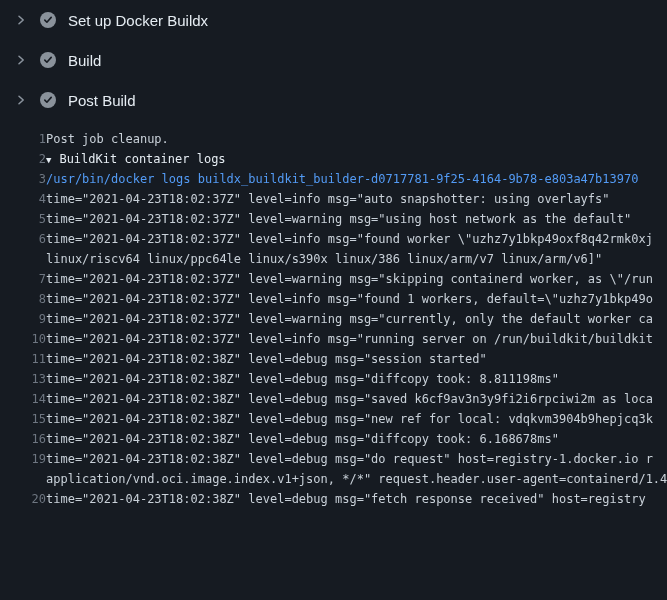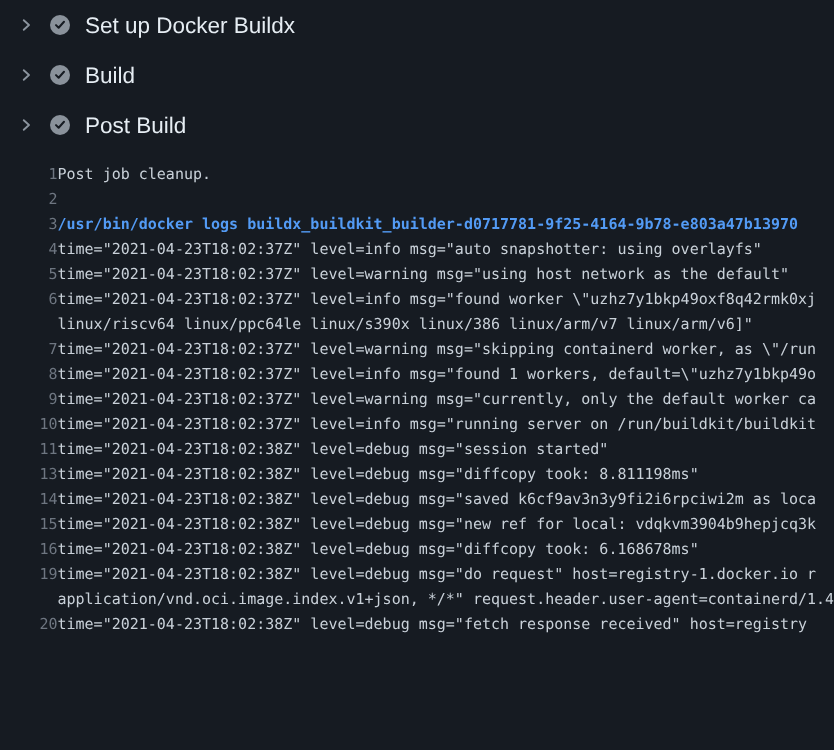--- a/index.html
+++ b/index.html
@@ -40,21 +40,21 @@
   .chev.down svg { transform: rotate(90deg); }
   .status {
     width: 16px;
     height: 16px;
     margin-left: 12px;
     flex: none;
     display: inline-flex;
   }
   .step .label {
     margin-left: 12px;
-    font-size: 18px;
+    font-size: 15px;
     color: var(--step-title, #e6edf3);
     white-space: nowrap;
   }
   
   .log {
     padding-top: 9px;
     font-family: "DejaVu Sans Mono", monospace;
     font-size: 12px;
     line-height: 20px;
     color: var(--log-text, #c9d1d9);
@@ -74,21 +74,21 @@
     color: var(--line-number, #6e7681);
     cursor: pointer;
     user-select: none;
   }
   .ltxt {
     flex: none;
     white-space: pre;
   }
   .lrow.command .ltxt {
     color: var(--command, #539bf5);
-    font-weight: bold;
+    font-weight: normal;
   }
   .lrow.group .ltxt {
     color: var(--group-text, #e6edf3);
   }
   .lrow.group .caret {
     display: inline-block;
     font-size: 9px;
     margin-right: 8px;
     color: var(--group-text, #e6edf3);
     cursor: pointer;
@@ -143,21 +143,21 @@
         </svg>
     </span>
     <span class="label">Post Build</span>
   </div>
 
 
 </div>
 
 <div class="log" id="log">
     <div class="lrow plain"><span class="lnum">1</span><span class="ltxt">Post job cleanup.</span></div>
-    <div class="lrow group"><span class="lnum">2</span></div>
+    <div class="lrow group"><span class="lnum">2</span><span class="ltxt"><span class="caret">▼</span><span class="gtitle">BuildKit container logs</span></span></div>
     <div class="lrow command"><span class="lnum">3</span><span class="ltxt">/usr/bin/docker logs buildx_buildkit_builder-d0717781-9f25-4164-9b78-e803a47b13970</span></div>
     <div class="lrow plain"><span class="lnum">4</span><span class="ltxt">time="2021-04-23T18:02:37Z" level=info msg="auto snapshotter: using overlayfs"</span></div>
     <div class="lrow plain"><span class="lnum">5</span><span class="ltxt">time="2021-04-23T18:02:37Z" level=warning msg="using host network as the default"</span></div>
     <div class="lrow plain"><span class="lnum">6</span><span class="ltxt">time="2021-04-23T18:02:37Z" level=info msg="found worker \"uzhz7y1bkp49oxf8q42rmk0xj</span></div>
     <div class="lrow plain"><span class="lnum"></span><span class="ltxt">linux/riscv64 linux/ppc64le linux/s390x linux/386 linux/arm/v7 linux/arm/v6]"</span></div>
     <div class="lrow plain"><span class="lnum">7</span><span class="ltxt">time="2021-04-23T18:02:37Z" level=warning msg="skipping containerd worker, as \"/run</span></div>
     <div class="lrow plain"><span class="lnum">8</span><span class="ltxt">time="2021-04-23T18:02:37Z" level=info msg="found 1 workers, default=\"uzhz7y1bkp49o</span></div>
     <div class="lrow plain"><span class="lnum">9</span><span class="ltxt">time="2021-04-23T18:02:37Z" level=warning msg="currently, only the default worker ca</span></div>
     <div class="lrow plain"><span class="lnum">10</span><span class="ltxt">time="2021-04-23T18:02:37Z" level=info msg="running server on /run/buildkit/buildkit</span></div>
     <div class="lrow plain"><span class="lnum">11</span><span class="ltxt">time="2021-04-23T18:02:38Z" level=debug msg="session started"</span></div>

